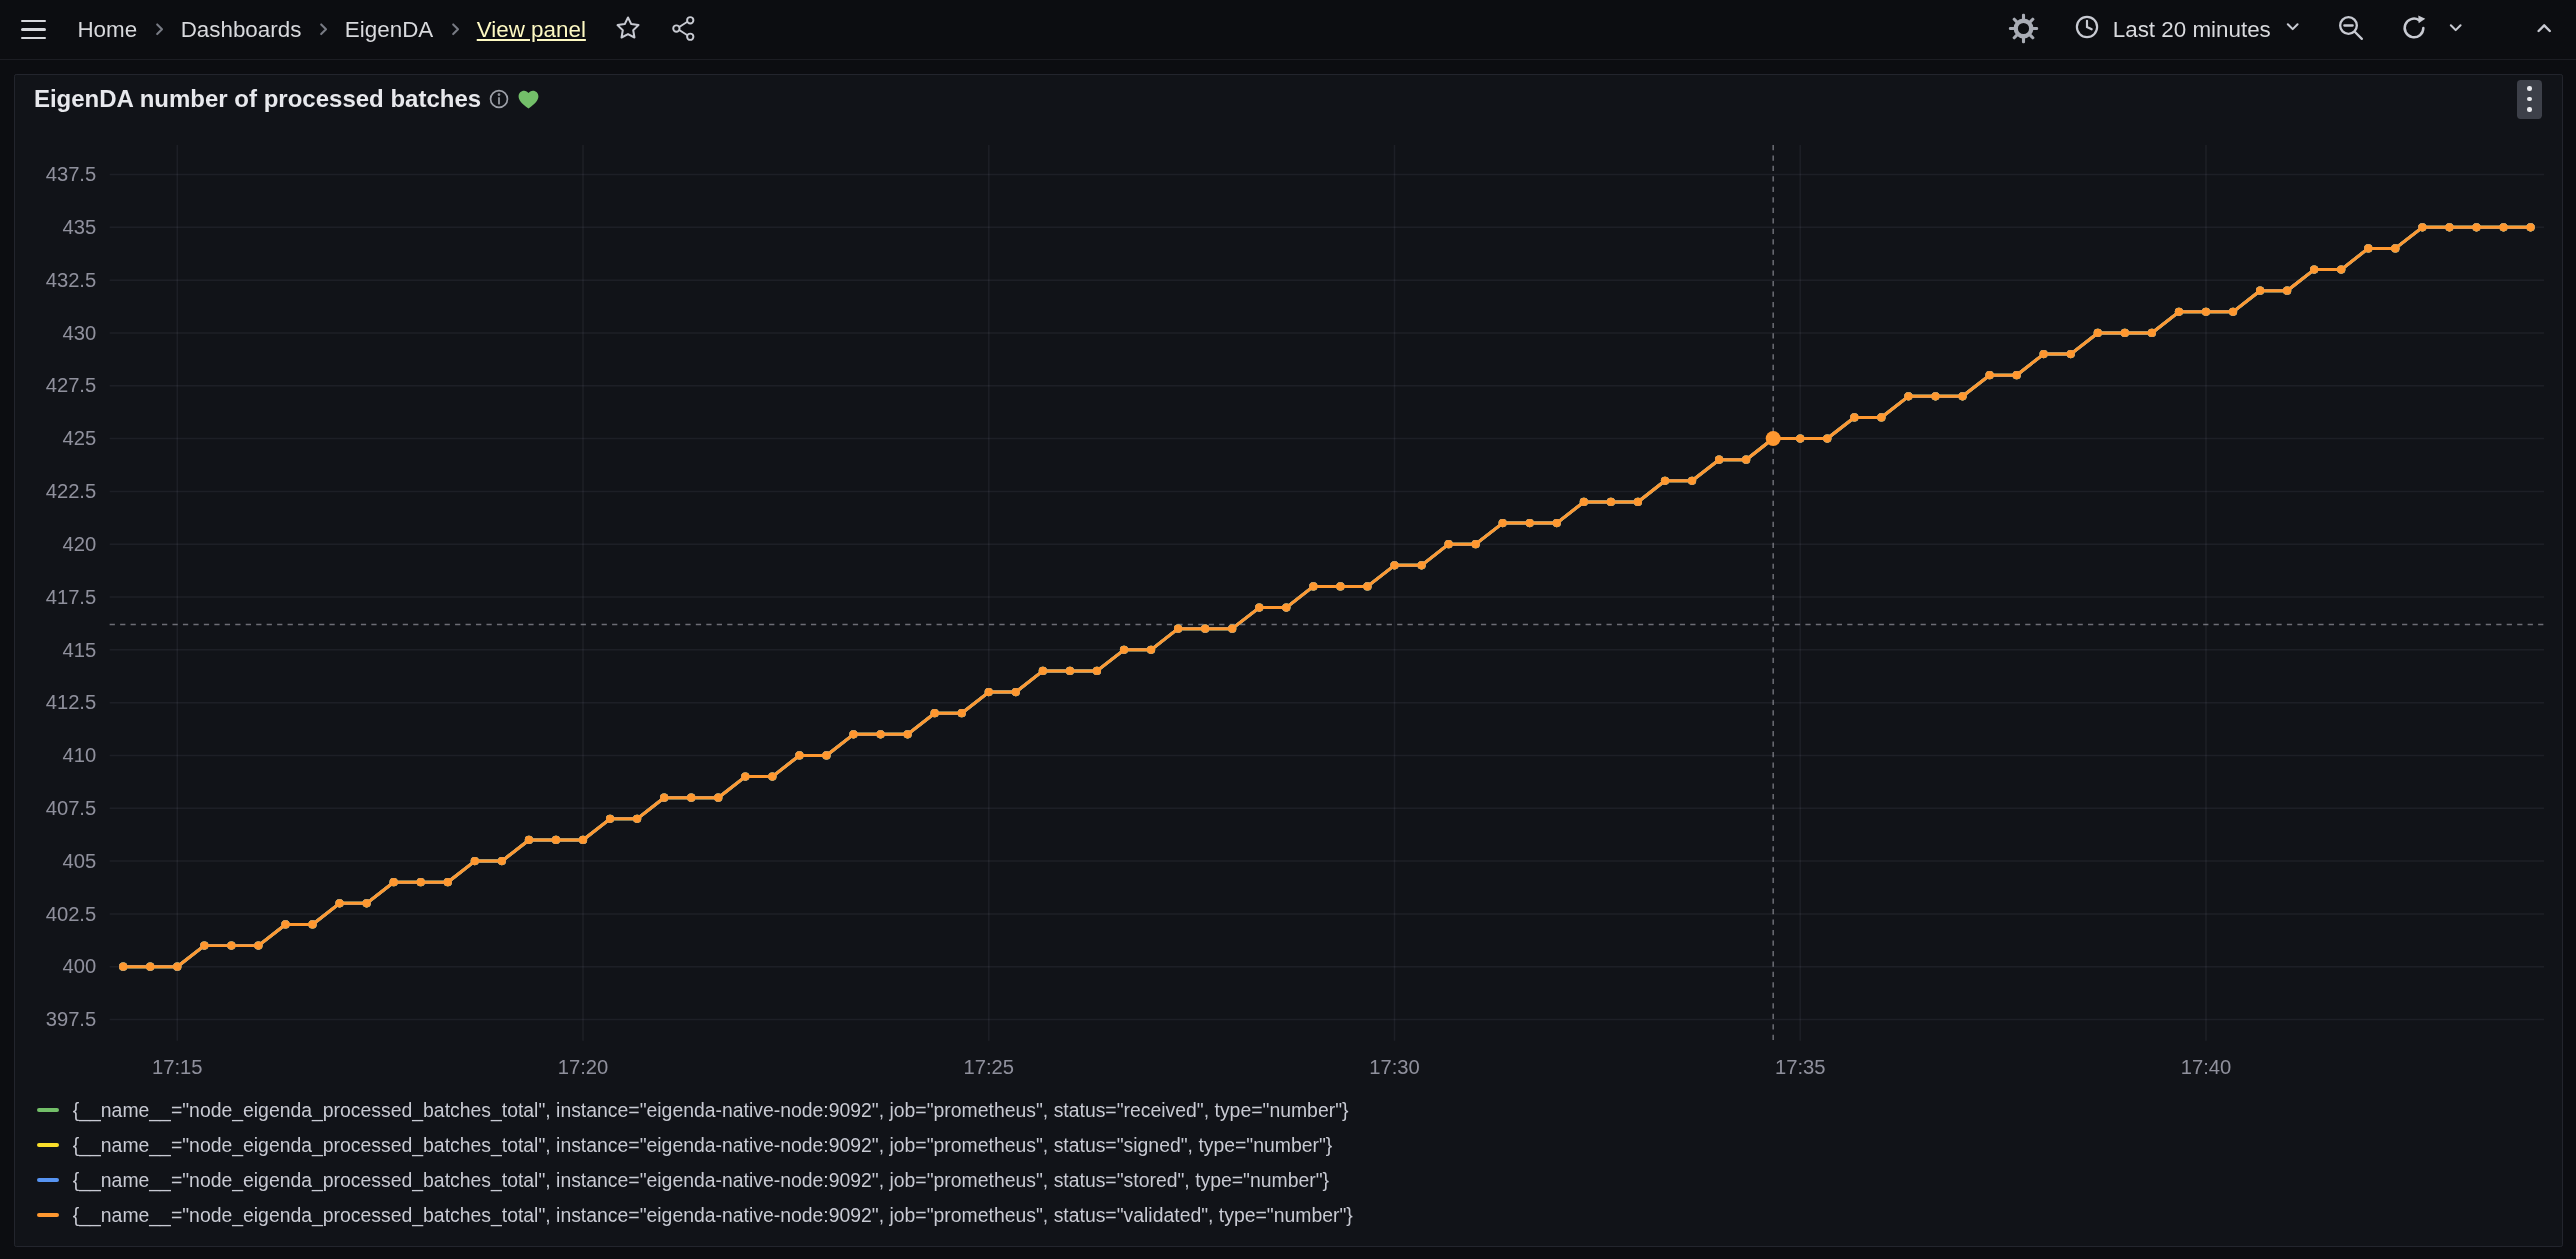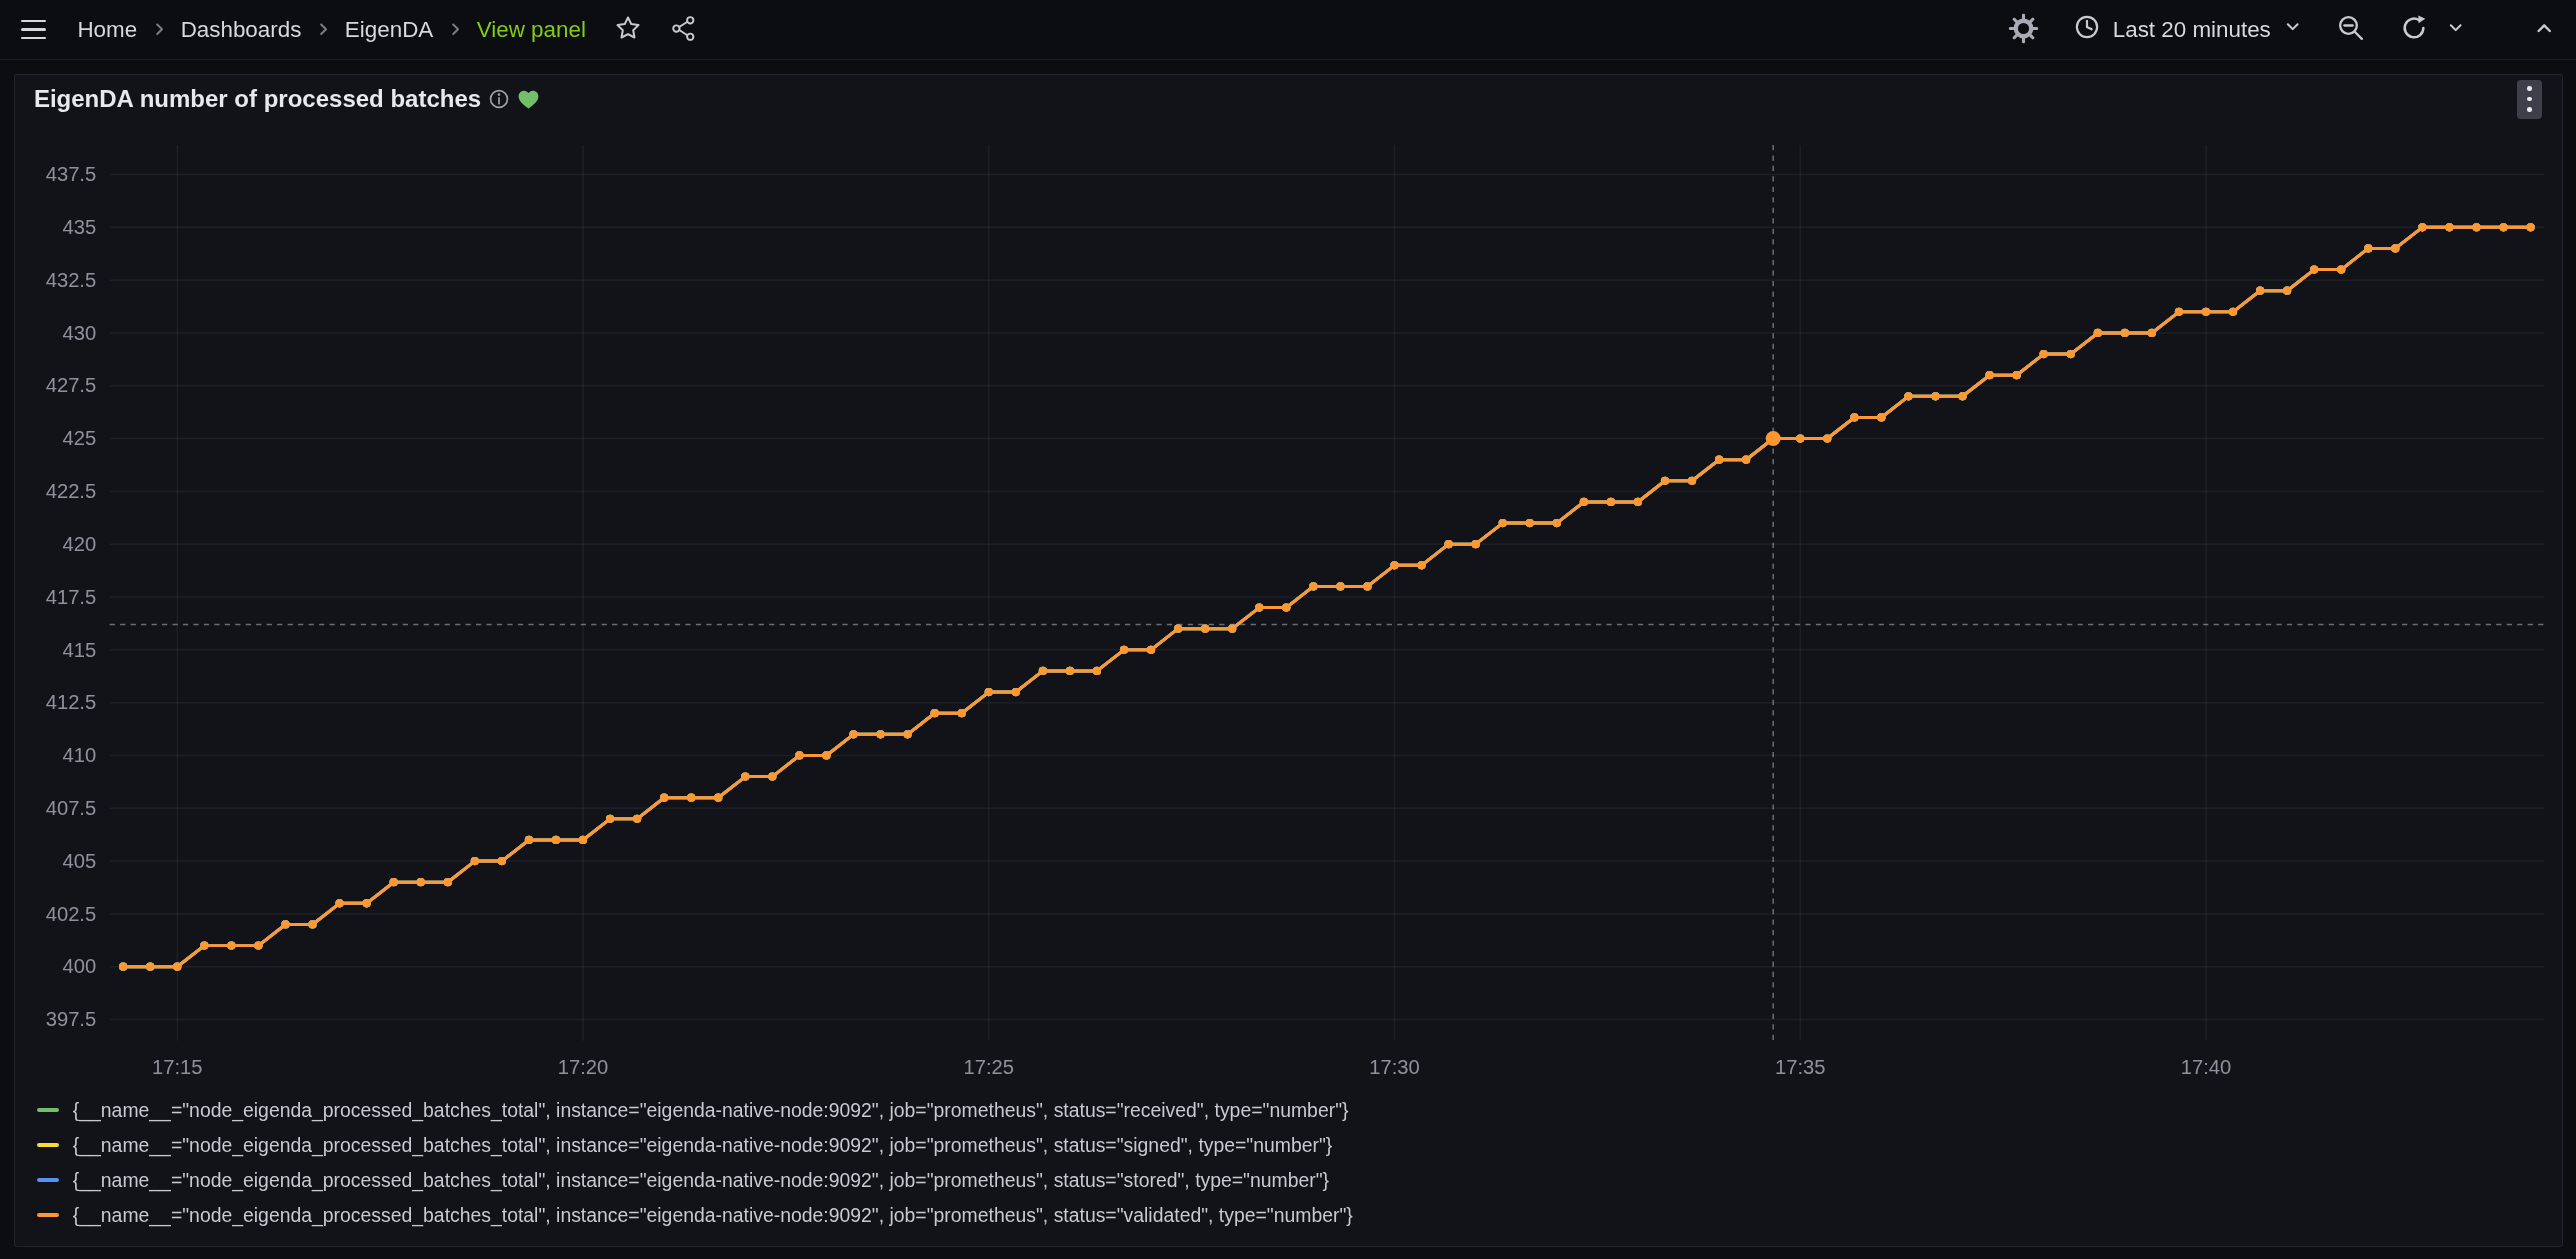--- a/index.html
+++ b/index.html
@@ -16,21 +16,21 @@
     height:60px; display:flex; align-items:center;
     padding:0 21px; background:#0c0d11;
     border-bottom:0.7px solid rgba(204,204,220,0.09);
   }
   .icon-btn { display:flex; align-items:center; justify-content:center; }
   .hamburger { width:25.4px; display:flex; flex-direction:column; gap:6px; }
   .hamburger span { height:2.6px; background:#d8d9dd; border-radius:1.5px; }
 
   .breadcrumbs { margin-left:31px; display:flex; align-items:center; gap:13.5px; font-size:22.4px; }
   .crumb { color:#d8d9dd; text-decoration:none; white-space:nowrap; }
-  .crumb-current { color:#84cc16; white-space:nowrap; }
+  .crumb-current { color:#fef9c3; white-space:nowrap;text-decoration:underline; }
   .crumb-sep { display:flex; align-items:center; }
 
   .nav-action { margin-left:28px; }
 
   .nav-right { margin-left:auto; display:flex; align-items:center; gap:34px; }
   .time-picker { display:flex; align-items:center; gap:12px; font-size:22.4px; color:#d8d9dd; }
   .refresh-group { display:flex; align-items:center; gap:18px; }
   .collapse-btn { margin-left:33px; }
 
   

